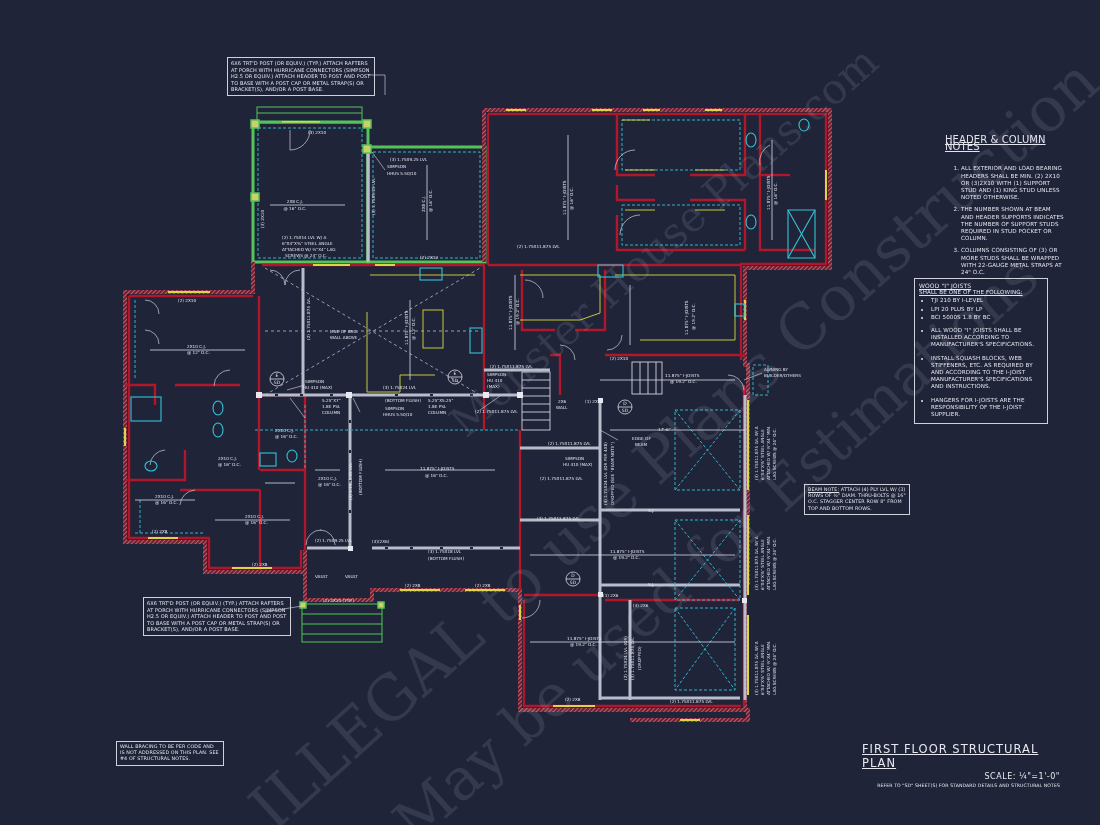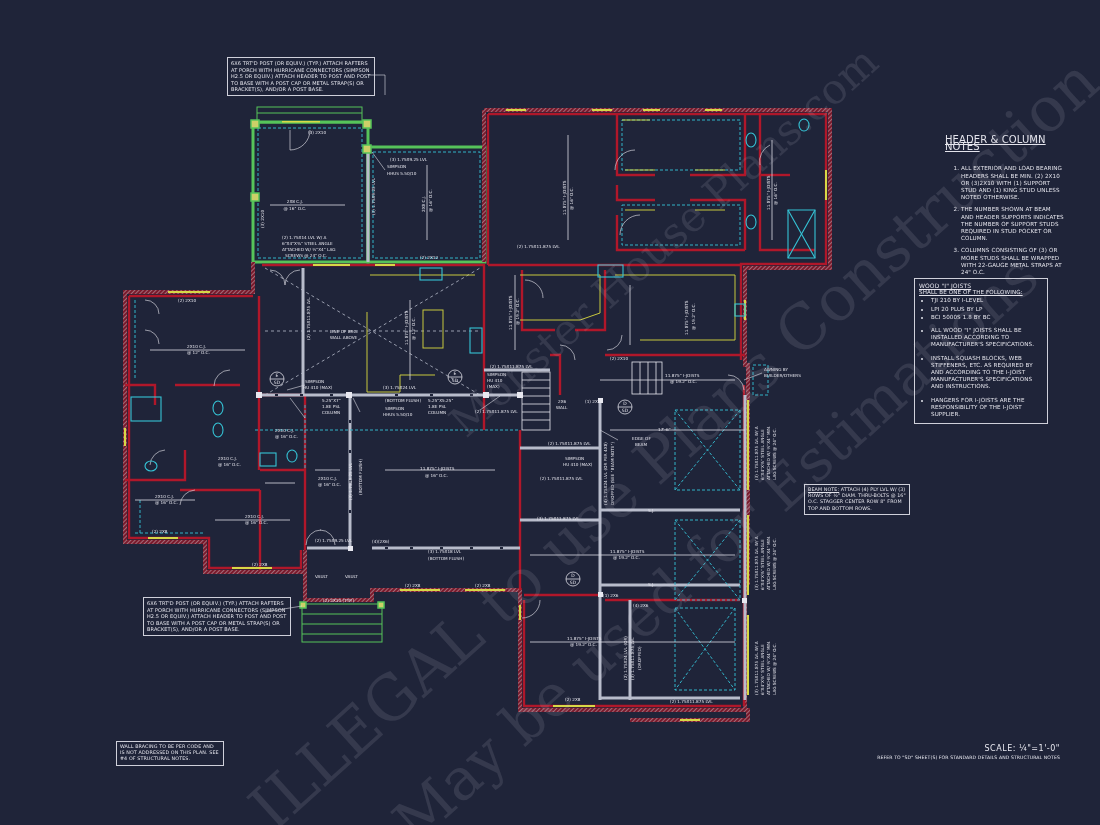--- a/index.html
+++ b/index.html
@@ -480,15 +480,16 @@
 <div class="note boxed" style="left:804px;top:484px;width:98px;font-size:4.8px;line-height:6.2px;">
   <span style="text-decoration:underline;">BEAM NOTE:</span>
   <span>ATTACH (4) PLY LVL W/ (3) ROWS OF ½" DIAM. THRU-BOLTS @ 16" O.C. STAGGER CENTER ROW 8" FROM TOP AND BOTTOM ROWS.</span>
 </div>
 
 <div class="note boxed" style="left:116px;top:741px;width:100px;font-size:4.8px;line-height:6.2px;">
   <span>WALL BRACING TO BE PER CODE AND IS NOT ADDRESSED ON THIS PLAN. SEE #4 OF STRUCTURAL NOTES.</span>
 </div>
 
 <div class="title-block">
+  <div class="t">FIRST FLOOR STRUCTURAL PLAN</div>
   <div class="s">SCALE: ¼"=1'-0"</div>
   <div class="r">REFER TO "SD" SHEET(S) FOR STANDARD DETAILS AND STRUCTURAL NOTES</div>
 </div>
 
 </body></html>

